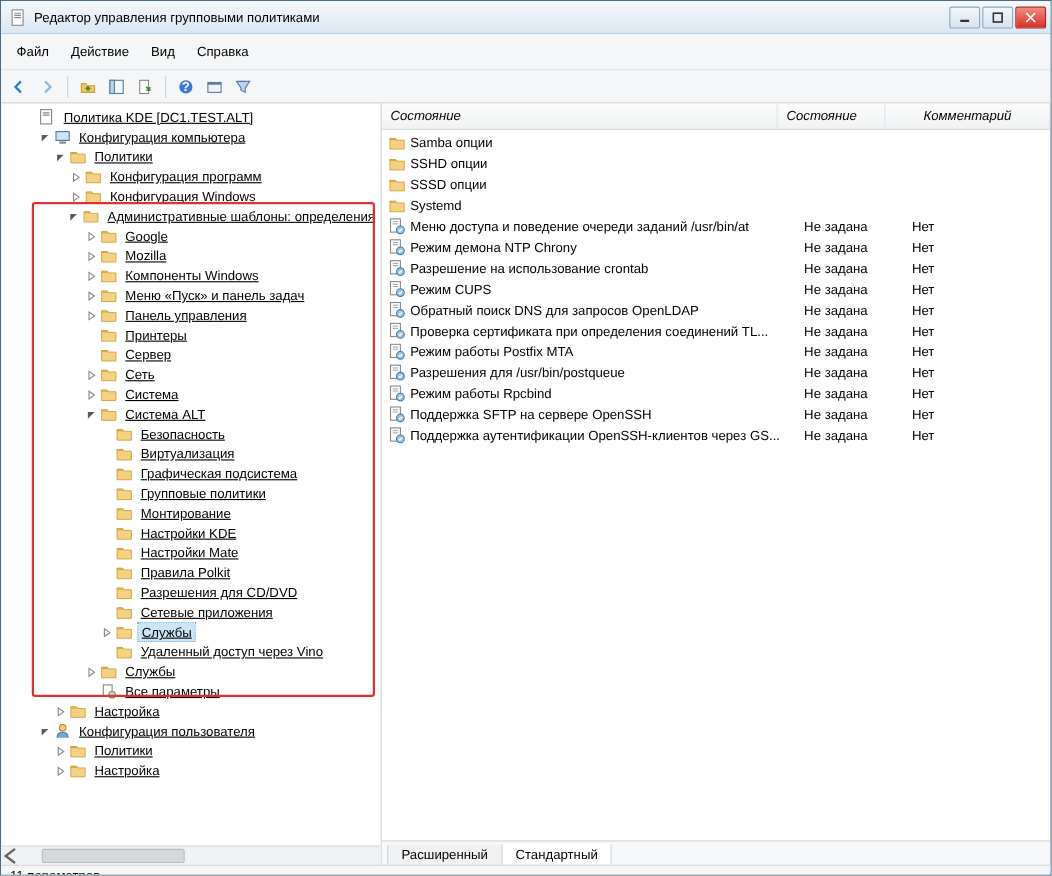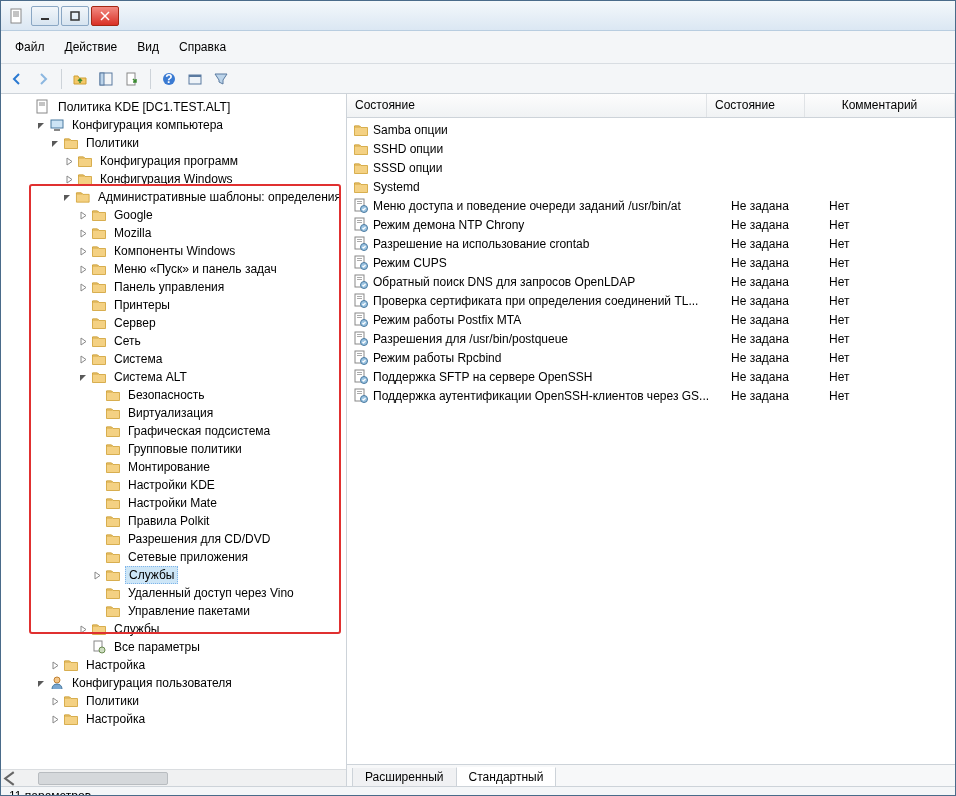--- a/index.html
+++ b/index.html
@@ -19,39 +19,39 @@
 .menuitem { padding:2px 8px; cursor:default; }
 
 
 .toolbar { height:30px; background:#f4f6f8; display:flex; align-items:center; padding:0 4px; gap:2px; border-bottom:1px solid #cdd3d9; }
 .tbtn { width:24px; height:24px; display:flex; align-items:center; justify-content:center; border:1px solid transparent; border-radius:2px; }
 .tbtn svg { width:16px; height:16px; }
 .tsep { width:1px; height:20px; background:#cdd3d9; margin:0 4px; }
 
 
 .main { display:flex; height:calc(100% - 30px - 22px - 30px - 20px); }
-.treepane { width:346px; overflow:auto; border-right:1px solid #cdd3d9; position:relative; }
+.treepane { width:346px; overflow:auto; border-right:1px solid #cdd3d9; position:relative;text-decoration:underline; }
 .listpane { flex:1; display:flex; flex-direction:column; overflow:hidden; }
 
 
 .hlbox { position:absolute; left:28px; top:90px; width:312px; height:450px; border:2px solid #e03030; border-radius:3px; pointer-events:none; }
 
 
 .tree { padding:4px 2px 40px; }
 .node { display:flex; align-items:center; height:18px; white-space:nowrap; }
 .node .indent { display:inline-block; }
 .toggle { width:12px; height:12px; margin-right:2px; display:inline-flex; align-items:center; justify-content:center; }
 .toggle svg { width:9px; height:9px; }
 .ficon { width:16px; height:16px; margin-right:4px; display:inline-flex; align-items:center; justify-content:center; }
 .node .label { padding:1px 3px; }
 .node.selected .label { background:#cde6f7; border:1px dotted #7eb4ea; }
 
 
 .listhead { height:24px; display:flex; border-bottom:1px solid #cdd3d9; background:linear-gradient(#fdfdfd,#f0f2f4); }
-.col { padding:4px 8px; border-right:1px solid #e0e3e6; }
+.col { padding:4px 8px; border-right:1px solid #e0e3e6;font-style:italic; }
 .col.c1 { width:360px; }
 .col.c2 { width:98px; }
 .col.c3 { flex:1; text-align:center; }
 
 
 .listbody { flex:1; overflow:auto; padding-top:2px; }
 .row { display:flex; align-items:center; height:19px; }
 .row .ricon { width:16px; height:16px; margin:0 4px 0 6px; display:inline-flex; align-items:center; justify-content:center; }
 .row .rc1 { width:358px; padding-left:0; overflow:hidden; text-overflow:ellipsis; white-space:nowrap; }
 .row .rc2 { width:98px; }
@@ -79,20 +79,21 @@
 
 <div class="titlebar">
   <span class="icon">
     <svg viewBox="0 0 16 16">
         <rect x="2" y="1" width="10" height="14" fill="#fff" stroke="#888"></rect>
         <line x1="4" y1="4" x2="10" y2="4" stroke="#888"></line>
         <line x1="4" y1="6" x2="10" y2="6" stroke="#888"></line>
         <line x1="4" y1="8" x2="10" y2="8" stroke="#888"></line>
       </svg>
   </span>
+  <span class="title">Редактор управления групповыми политиками</span>
   <div class="winbtns">
     <div class="winbtn">
         <svg viewBox="0 0 10 10">
           <line x1="1" y1="8" x2="9" y2="8" stroke="#333" stroke-width="2"></line>
         </svg>
       </div>
     <div class="winbtn">
         <svg viewBox="0 0 10 10">
           <rect x="1" y="1" width="8" height="8" fill="none" stroke="#333" stroke-width="1.5"></rect>
         </svg>
@@ -526,31 +527,20 @@
           <span class="toggle"></span>
           <span class="ficon">
             <svg viewBox="0 0 16 16">
               <path d="M1.5 4h5l1.5 1.5h6.5v8h-13z" fill="#f4d183" stroke="#cfa032" stroke-width="0.8"></path>
               <path d="M1.5 4h5l1 1h-6z" fill="#f5dca0" stroke="#cfa032" stroke-width="0.8"></path>
             </svg>
           </span>
           <span class="label">Удаленный доступ через Vino</span>
         </div>
         <div class="node">
-          <span class="indent" style="width:88px"></span>
-          <span class="toggle"></span>
-          <span class="ficon">
-            <svg viewBox="0 0 16 16">
-              <path d="M1.5 4h5l1.5 1.5h6.5v8h-13z" fill="#f4d183" stroke="#cfa032" stroke-width="0.8"></path>
-              <path d="M1.5 4h5l1 1h-6z" fill="#f5dca0" stroke="#cfa032" stroke-width="0.8"></path>
-            </svg>
-          </span>
-          <span class="label">Управление пакетами</span>
-        </div>
-        <div class="node">
           <span class="indent" style="width:74px"></span>
           <span class="toggle">
             <svg viewBox="0 0 9 9">
               <path d="M2 1 L7 4.5 L2 8 z" fill="none" stroke="#888"></path>
             </svg>
           </span>
           <span class="ficon">
             <svg viewBox="0 0 16 16">
               <path d="M1.5 4h5l1.5 1.5h6.5v8h-13z" fill="#f4d183" stroke="#cfa032" stroke-width="0.8"></path>
               <path d="M1.5 4h5l1 1h-6z" fill="#f5dca0" stroke="#cfa032" stroke-width="0.8"></path>

